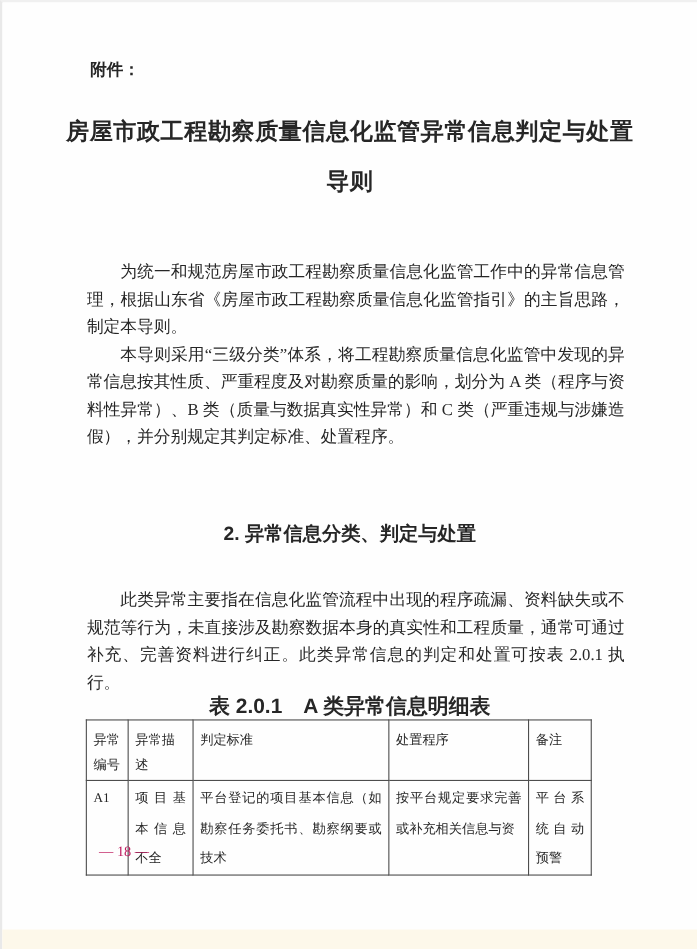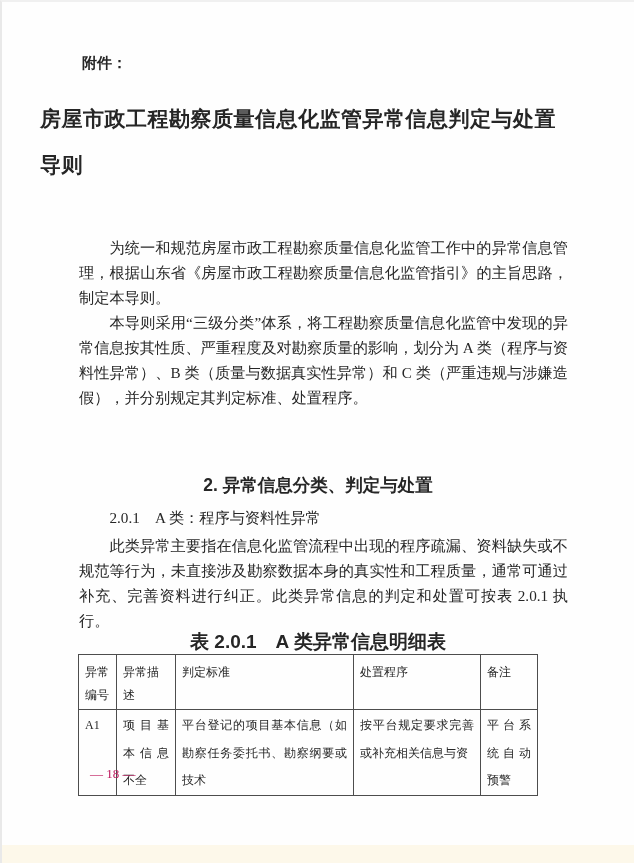--- a/index.html
+++ b/index.html
@@ -11,21 +11,21 @@
     box-sizing:border-box;
   }
   .scan-strip { position:absolute; left:0; right:0; top:843px; height:20px; background:#fdf8ea; }
 
   .attachment {
     position:absolute; left:80px; top:52px;
     font-family:"Liberation Sans", sans-serif; font-weight:bold; font-size:15px;
   }
   .doc-title {
     position:absolute; left:38px; right:38px; top:94px;
-    text-align:left; font-weight:bold; font-size:21px; line-height:46px;
+    text-align:center; font-weight:bold; font-size:21px; line-height:46px;
     letter-spacing:0.5px;
     font-family:Liberation Serif, serif;
   }
   .sec-heading {
     position:absolute; left:0; right:0; text-align:center;
     font-family:"Liberation Sans", sans-serif; font-weight:bold; font-size:17.5px;
   }
   .sec1-heading { top:203px; }
   .sec2-heading { top:471px; }
   .body-block {
@@ -70,21 +70,20 @@
   </div>
 
 
   <div class="body-block body-sec1">
     <p>为统一和规范房屋市政工程勘察质量信息化监管工作中的异常信息管理，根据山东省《房屋市政工程勘察质量信息化监管指引》的主旨思路，制定本导则。</p>
     <p>本导则采用“三级分类”体系，将工程勘察质量信息化监管中发现的异常信息按其性质、严重程度及对勘察质量的影响，划分为 A 类（程序与资料性异常）、B 类（质量与数据真实性异常）和 C 类（严重违规与涉嫌造假），并分别规定其判定标准、处置程序。</p>
   </div>
 
   <div class="sec-heading sec2-heading">2.  异常信息分类、判定与处置</div>
 
-  <div class="clause-heading">2.0.1　A 类：程序与资料性异常</div>
 
   <div class="body-block body-sec2">
     <p>此类异常主要指在信息化监管流程中出现的程序疏漏、资料缺失或不规范等行为，未直接涉及勘察数据本身的真实性和工程质量，通常可通过补充、完善资料进行纠正。此类异常信息的判定和处置可按表 2.0.1 执行。</p>
   </div>
 
   <div class="table-caption">表 2.0.1　A 类异常信息明细表</div>
 
   <div class="table-wrap">
     <table class="info">
       <colgroup>

